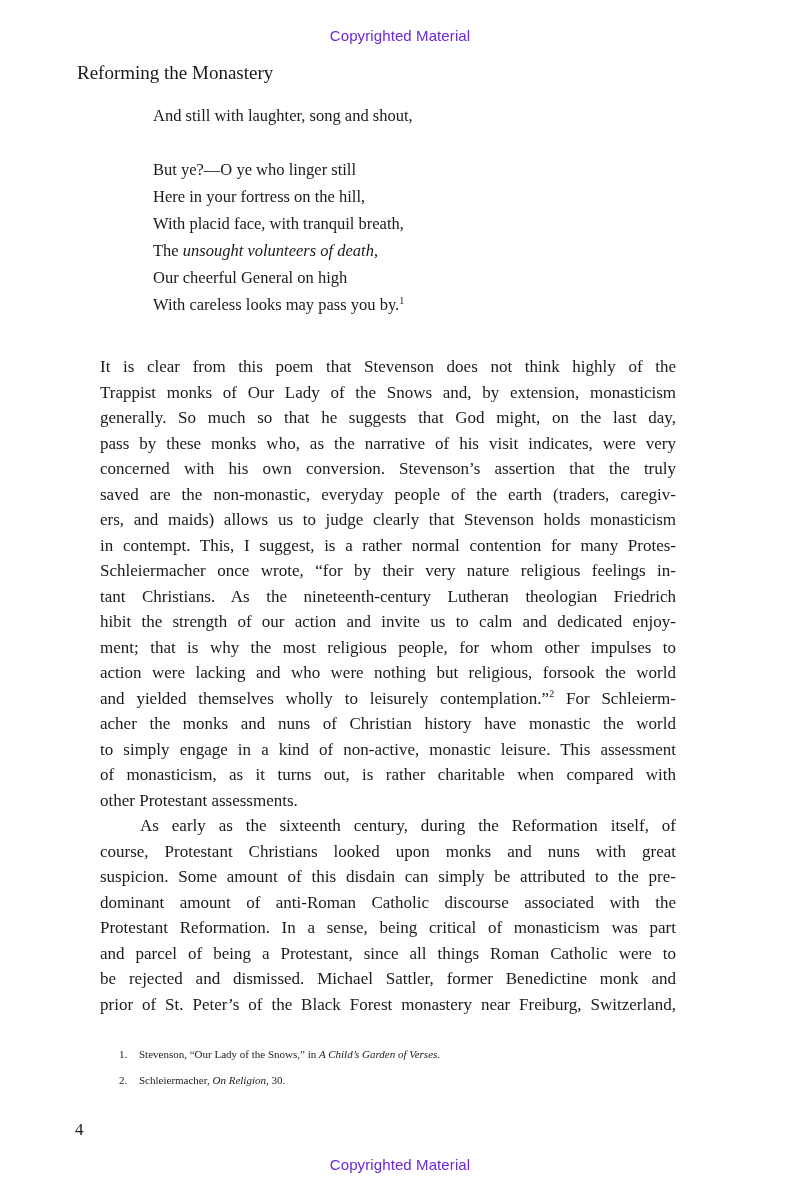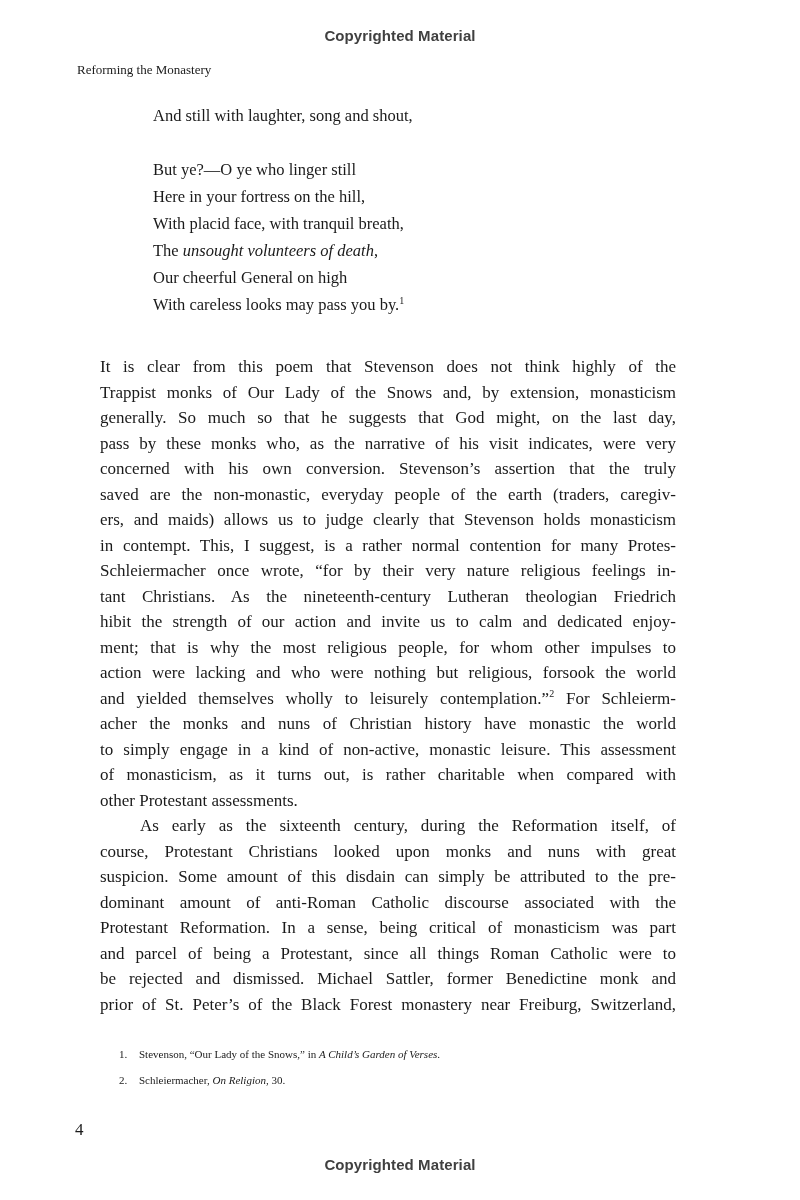--- a/index.html
+++ b/index.html
@@ -1,26 +1,26 @@
 <!DOCTYPE html>
 <html><head>
   <meta charset="utf-8">
   <style>
     html, body { margin: 0; padding: 0; background: #ffffff; }
     body { width: 800px; height: 1200px; position: relative; overflow: hidden; color: #1a1a1a; }
     .watermark {
       position: absolute; left: 0; width: 800px; text-align: center;
-      font-family: "Liberation Sans", sans-serif; font-weight: bold;
-      font-size: 15px; color: #404040; letter-spacing: 0.1px;
+      font-family: "Liberation Sans", sans-serif; font-weight: normal;
+      font-size: 15px; color: #6d28d9; letter-spacing: 0.1px;
     }
     .wm-top { top: 27px; }
     .wm-bottom { top: 1156px; }
     .running-head {
       position: absolute; left: 77px; top: 62px;
-      font-family: "Liberation Serif", serif; font-size: 13px; color: #1a1a1a;
+      font-family: "Liberation Serif", serif; font-size: 19px; color: #1a1a1a;
     }
     .poem {
       position: absolute; left: 153px; top: 102px;
       font-family: "Liberation Serif", serif; font-size: 16.5px; line-height: 27px;
     }
     .poem .line { white-space: nowrap; }
     .poem .gap { height: 27px; }
     .poem sup, .body sup { font-size: 10px; line-height: 0; vertical-align: super; }
     .body {
       position: absolute; left: 100px; top: 354px; width: 576px;

